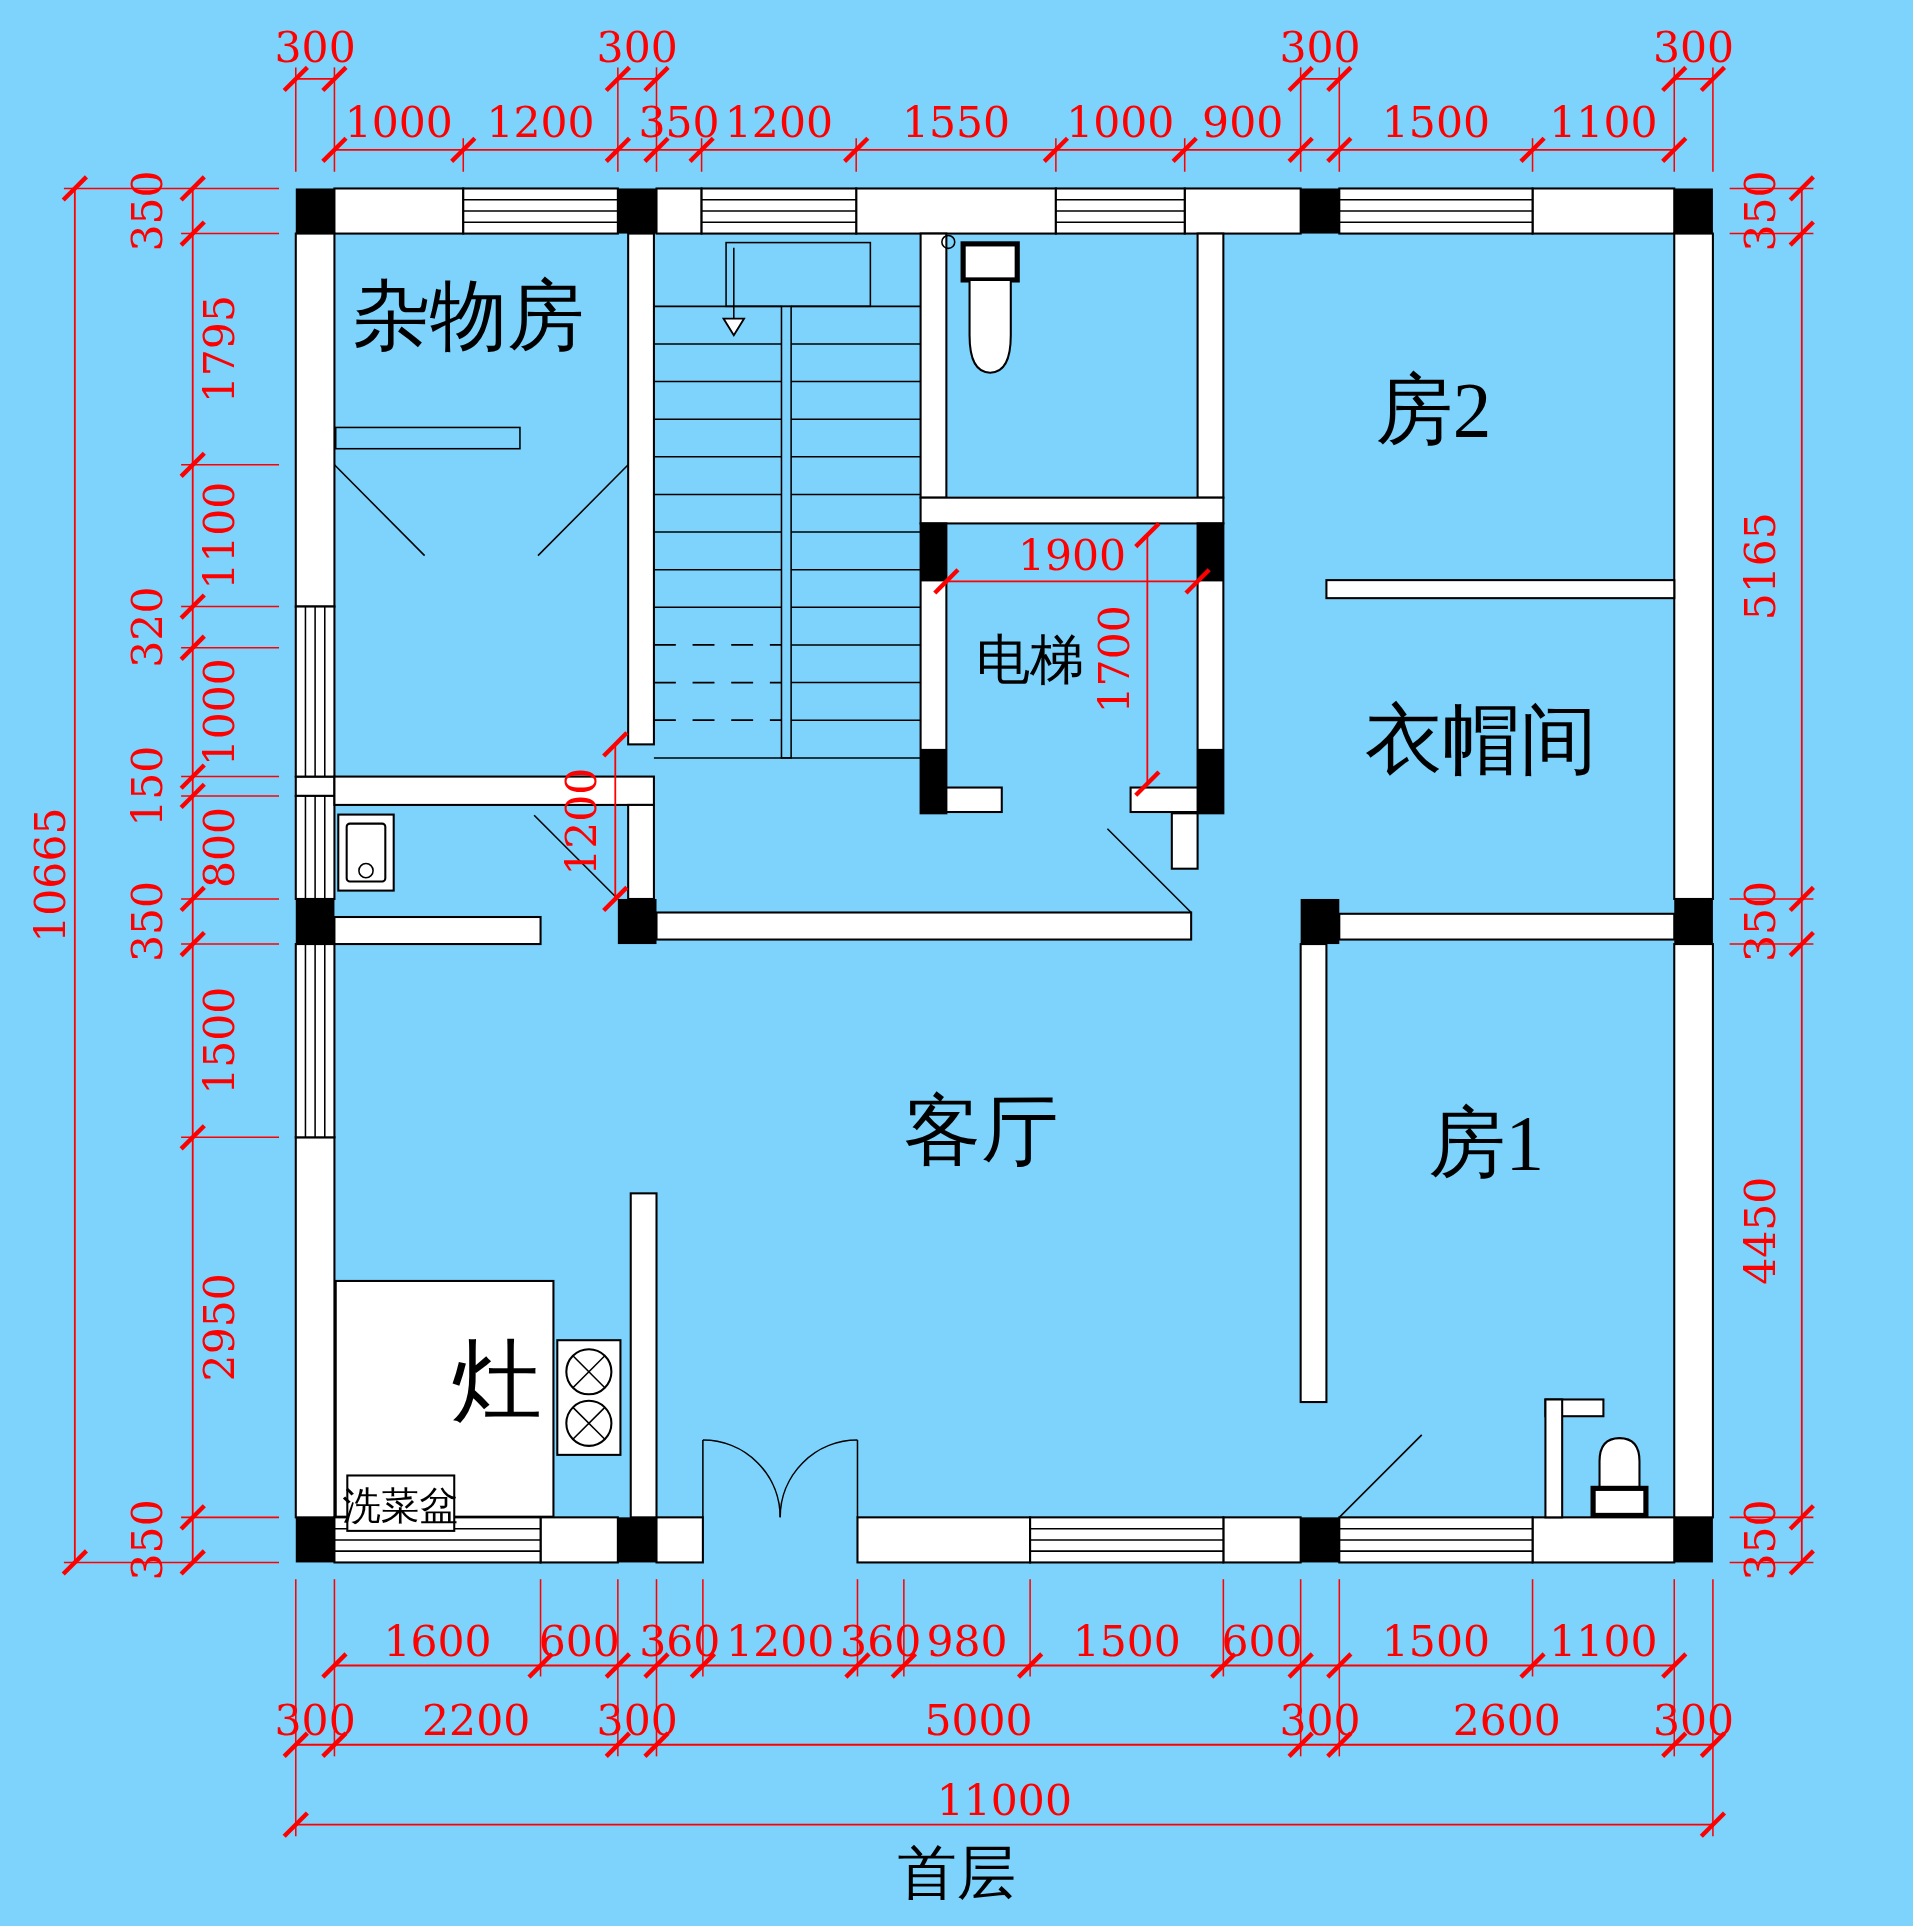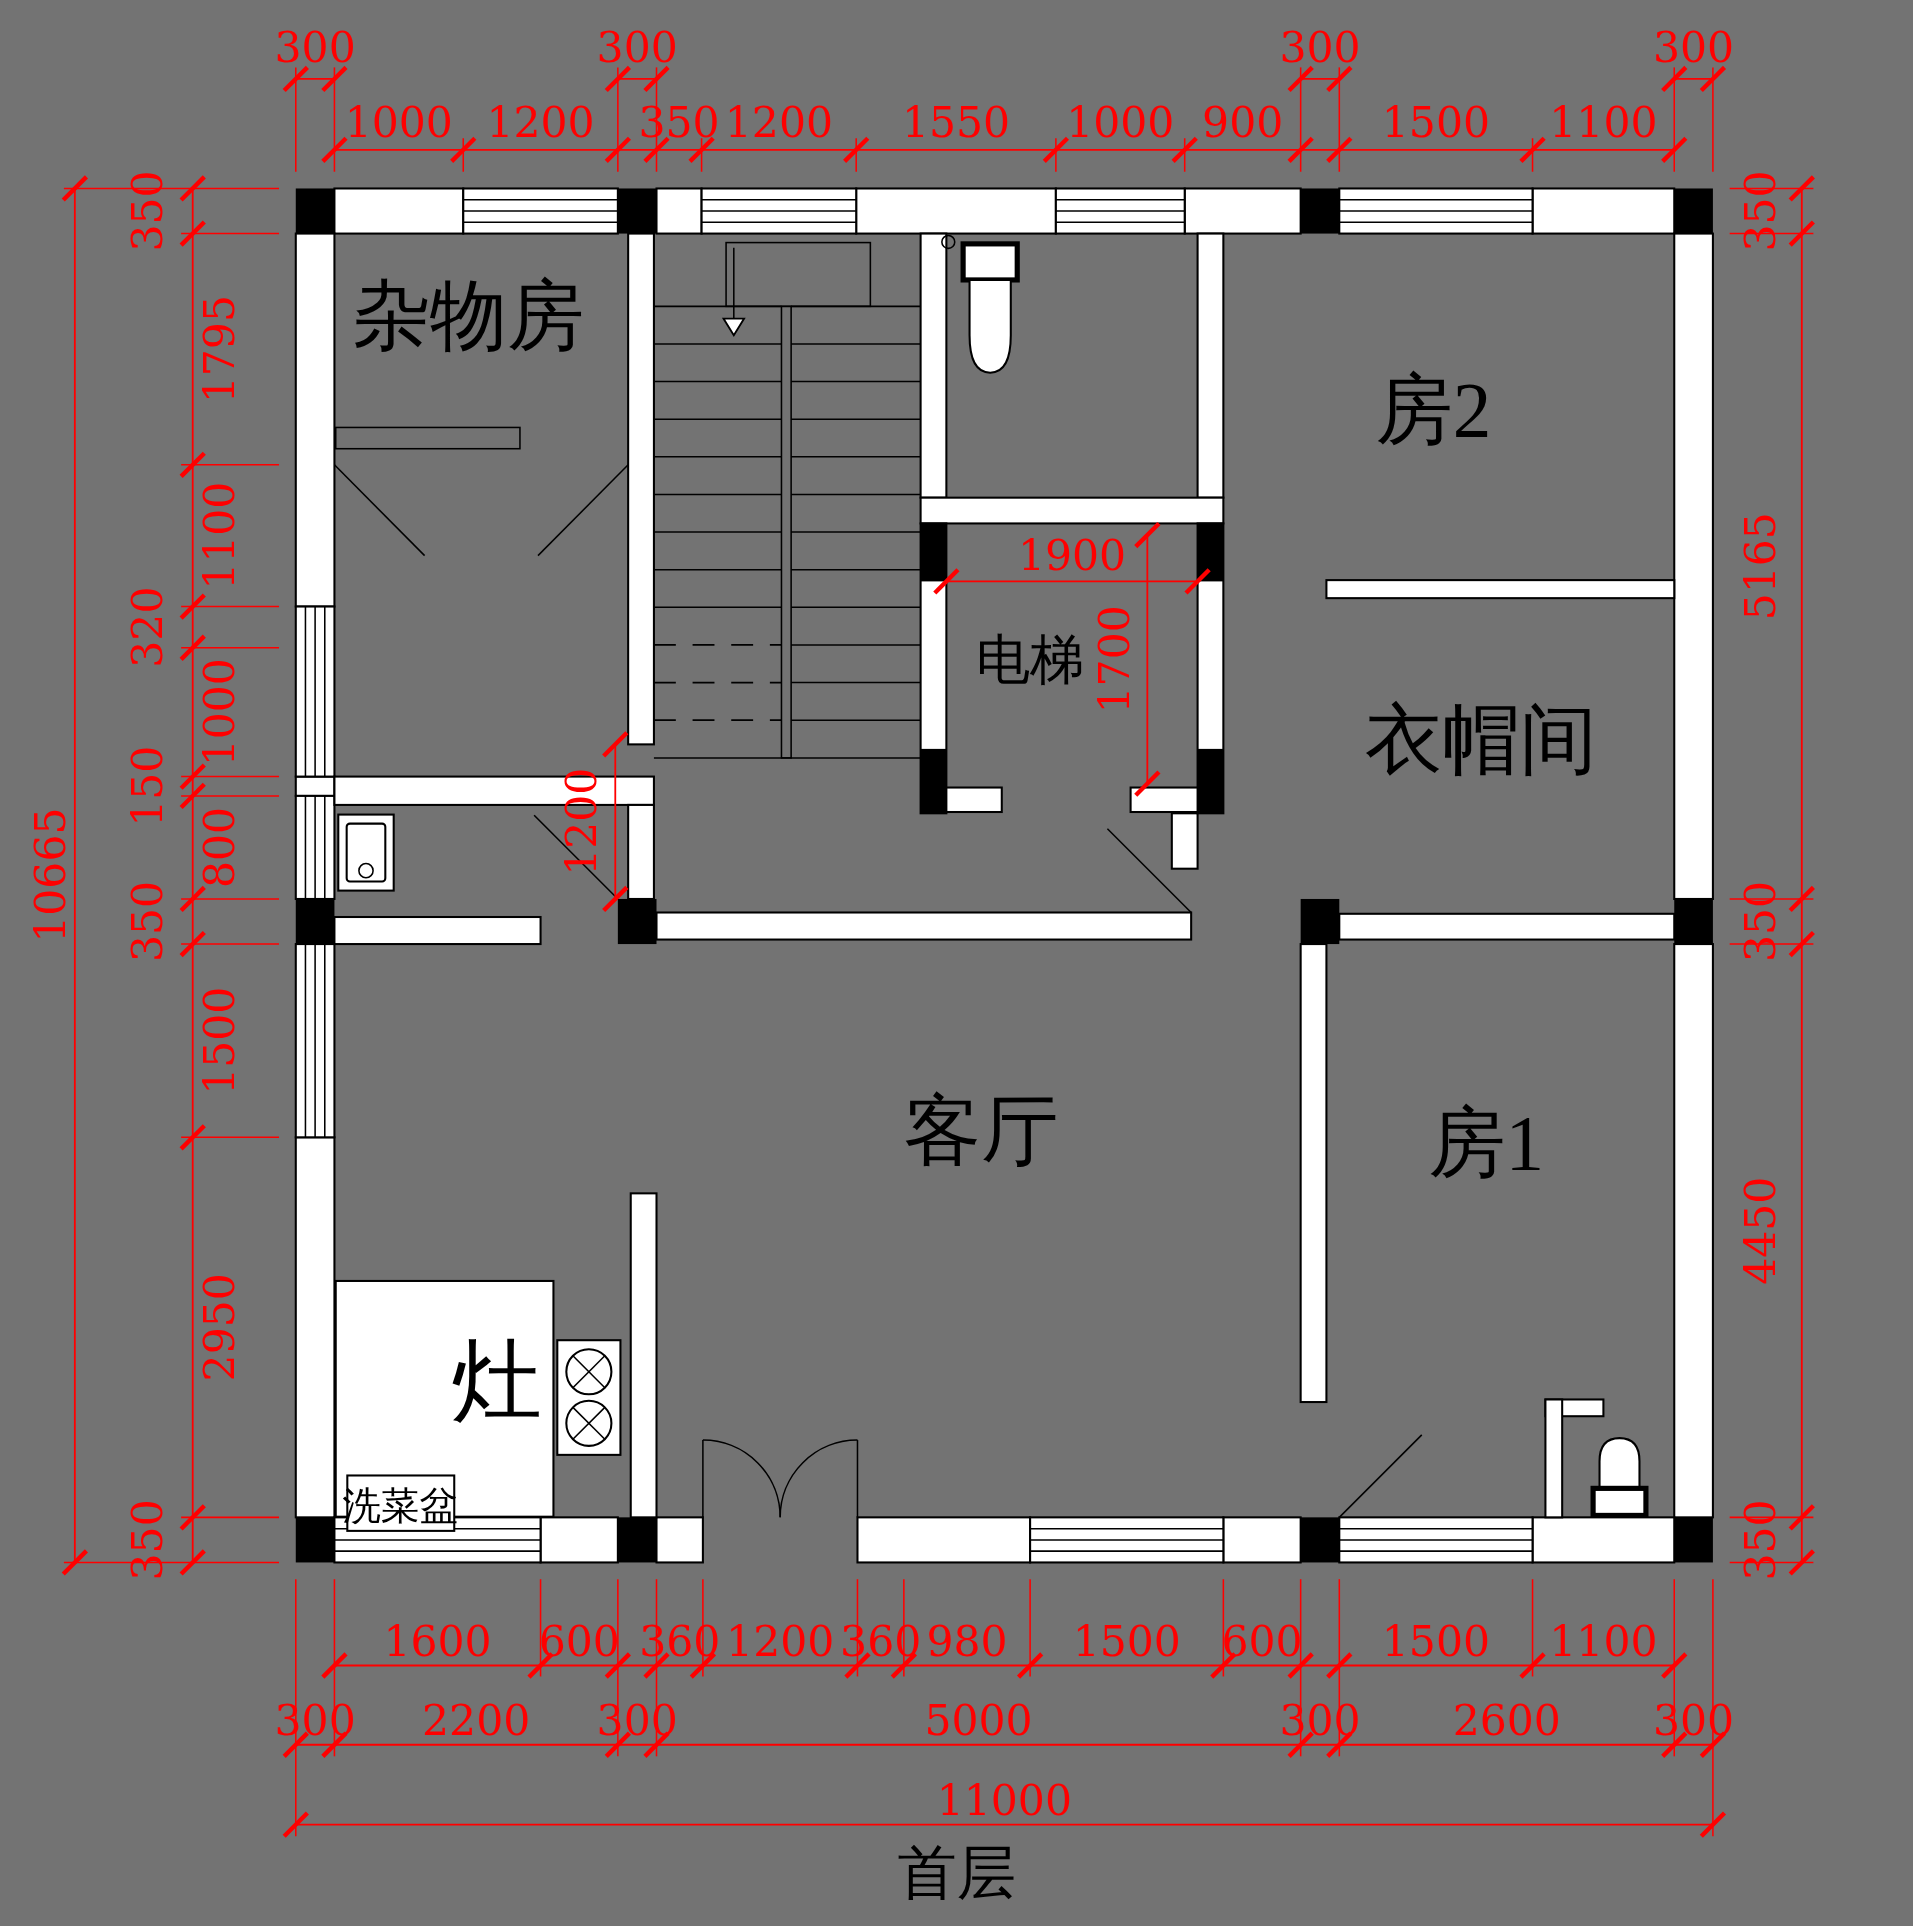--- a/index.html
+++ b/index.html
@@ -1,16 +1,16 @@
 <!DOCTYPE html>
 <html style="font-size:7.7px"><head>
 <meta charset="utf-8">
 <style>
   html,body{margin:0;padding:0;background:#fff;}
-  #page{width:1914px;height:1926px;background:#737373;overflow:hidden;text-decoration:underline;}
+  #page{width:1914px;height:1926px;background:#7dd3fc;overflow:hidden;text-decoration:underline;}
   svg{display:block;}
   .w   {fill:#ffffff;stroke:#000000;stroke-width:16;}
   .col {fill:#000000;stroke:none;}
   .tn  {stroke:#000000;stroke-width:12;fill:none;}
   .dsh {stroke:#000000;stroke-width:14;fill:none;stroke-dasharray:170 130;}
   .fx  {fill:#ffffff;stroke:#000000;stroke-width:16;}
   .fxb {fill:#ffffff;stroke:#000000;stroke-width:40;}
   .dim {stroke:#ff0000;stroke-width:14;fill:none;}
   .ext {stroke:#ff0000;stroke-width:12;fill:none;}
   .tk  {stroke:#ff0000;stroke-width:34;fill:none;}

